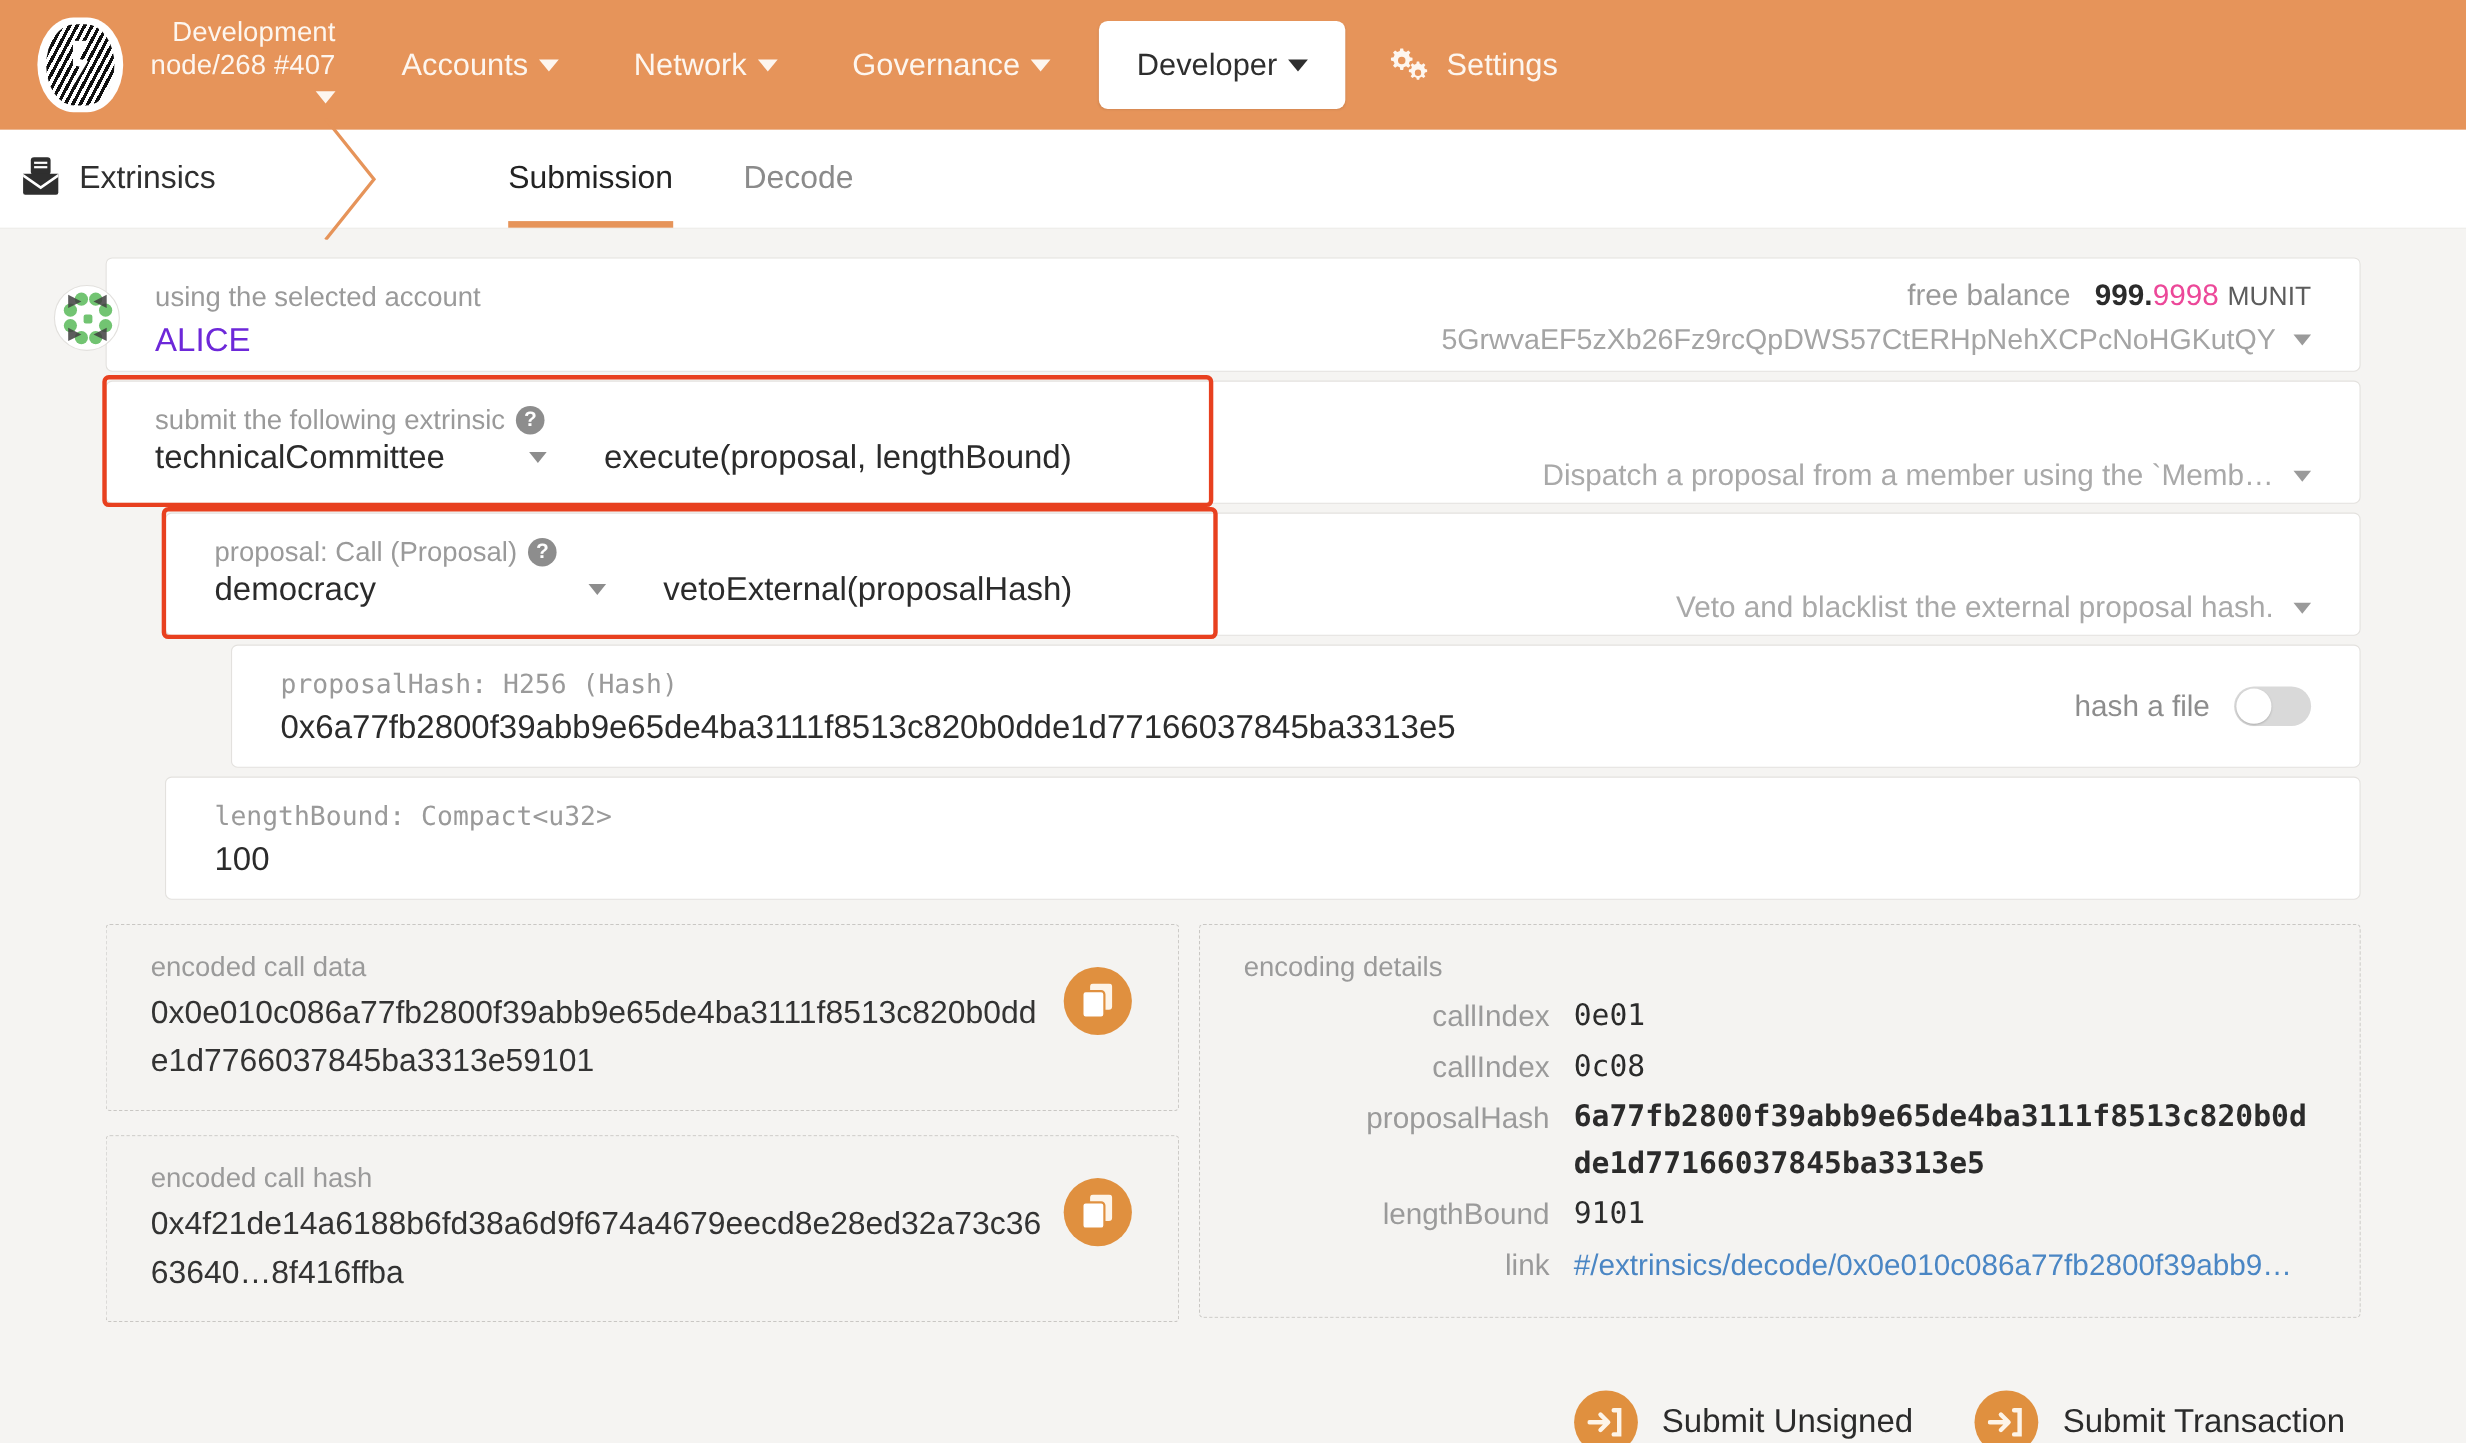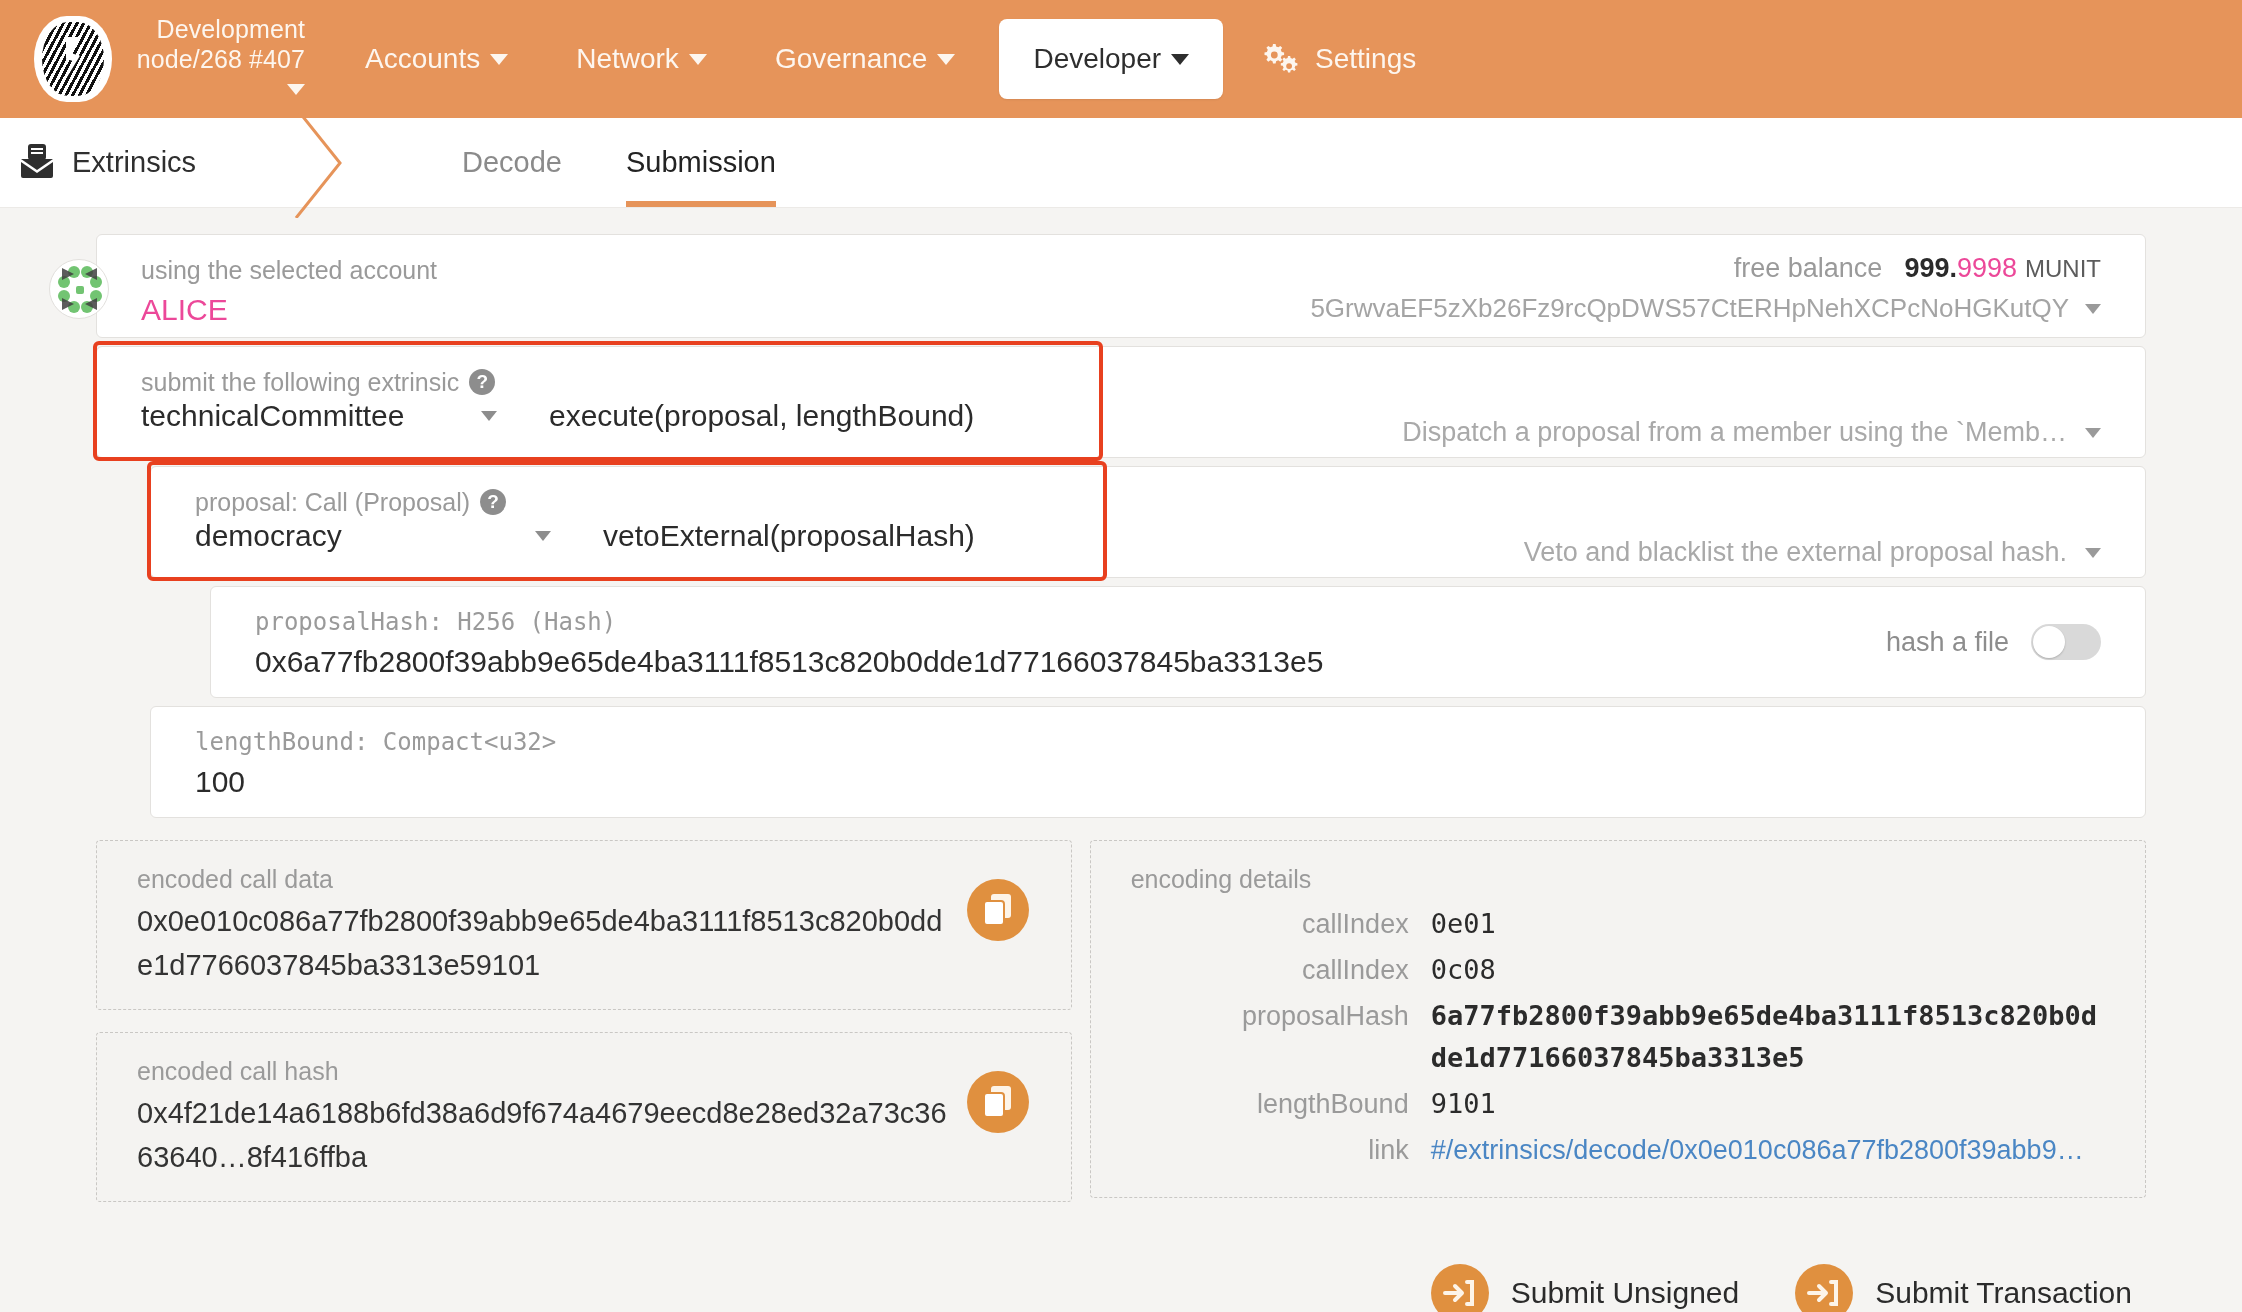--- a/index.html
+++ b/index.html
@@ -145,21 +145,21 @@
   }
   .card .left { flex: 1 1 auto; padding: 18px 0 20px 44px; min-width: 0; }
   .card .right { flex: 0 0 auto; padding: 18px 44px 20px 0; text-align: right; }
 
   .muted-label {
     font-size: 25px;
     color: #9a9a9a;
     line-height: 34px;
     display: flex; align-items: center;
   }
-  .value-main { font-size: 30px; color: #ec4899; line-height: 46px; }
+  .value-main { font-size: 30px; color: #6d28d9; line-height: 46px; }
 
   
   .acct-card { display: flex; align-items: stretch; }
   .identicon {
     position: absolute;
     left: -48px; top: 24px;
     width: 60px; height: 60px;
     border-radius: 50%;
     border: 1px solid #e2e0dd;
     background: #fff;
@@ -343,25 +343,25 @@
         <path d="M1 16 h32 v17 a2 2 0 0 1 -2 2 H3 a2 2 0 0 1 -2 -2 z" fill="#2f2f2f"></path>
         <path d="M1 16 L17 27 L33 16 L33 19 L17 30 L1 19 z" fill="#ffffff"></path>
       </svg>
     </span>
     <span class="label">Extrinsics</span>
   </div>
   <svg class="divider-chev" viewBox="0 0 60 110">
     <path d="M8 0 L52 55 L8 110" fill="none" stroke="#e6945a" stroke-width="3"></path>
   </svg>
   <div class="tabs">
+    <div class="tab active">
+        <span>Submission</span>
+      </div>
     <div class="tab">
         <span>Decode</span>
-      </div>
-    <div class="tab active">
-        <span>Submission</span>
       </div>
   </div>
 </div>
 
 <div class="main">
 
   <div class="card acct-card" style="height:104px;">
     <div class="identicon">
       <svg width="58" height="58" viewBox="0 0 58 58" aria-hidden="true">
         <circle cx="29" cy="29" r="28" fill="#fff"></circle>

